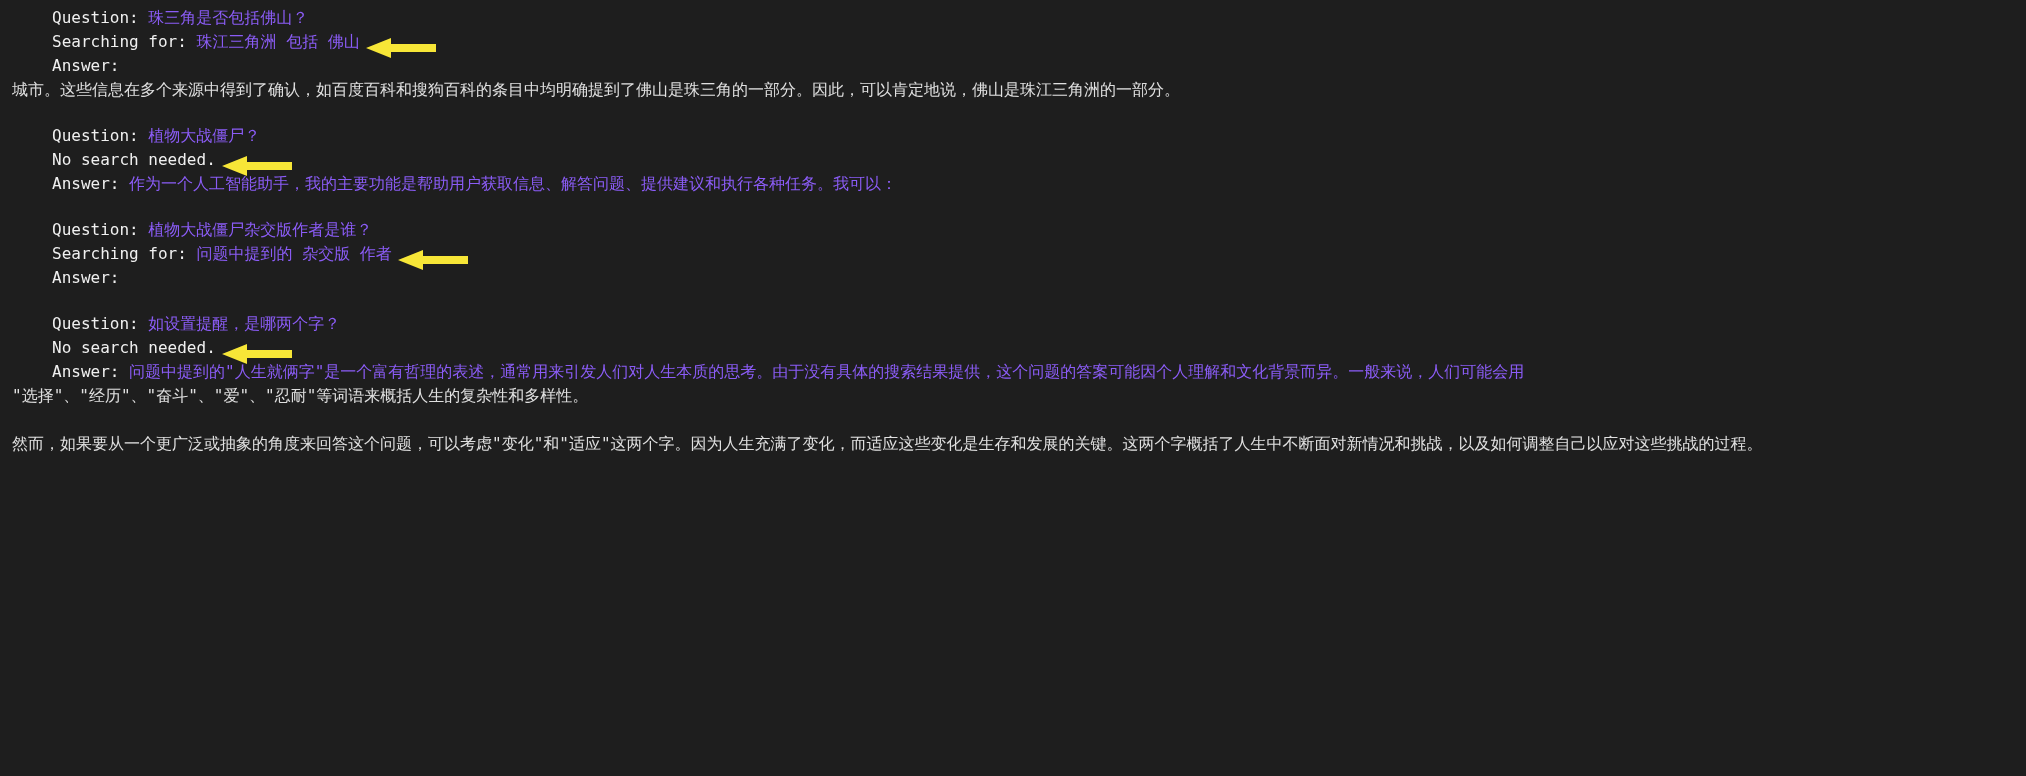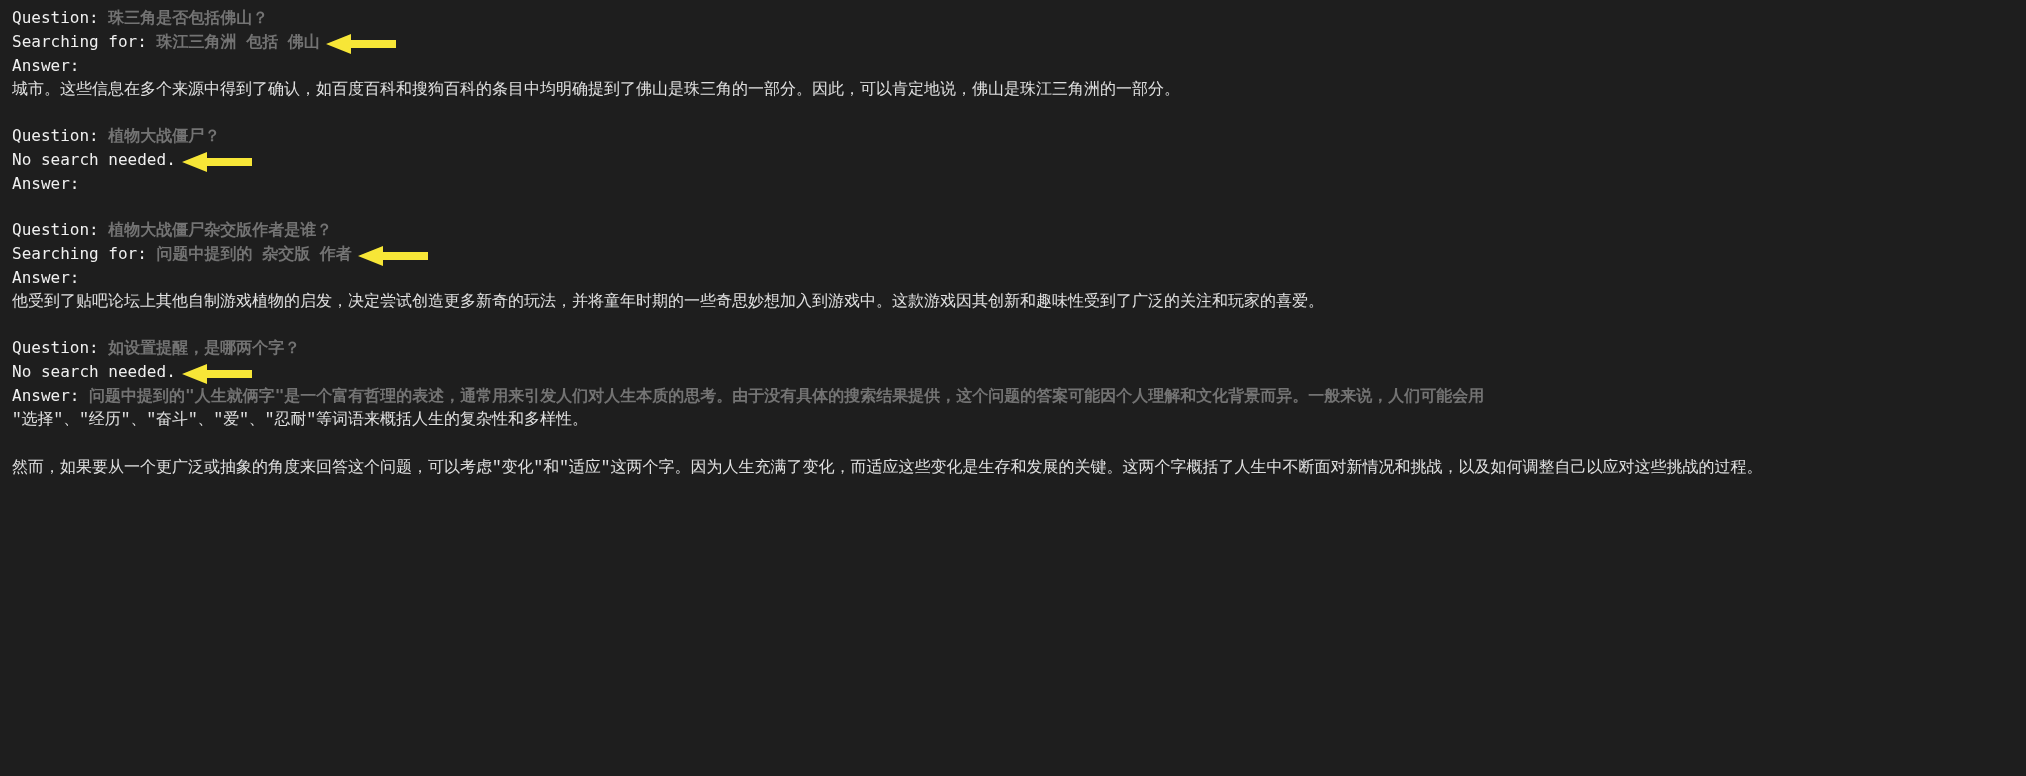--- a/index.html
+++ b/index.html
@@ -16,35 +16,34 @@
   .page {
     padding: 6px 12px 20px 12px;
     white-space: normal;
   }
   .block {
     margin-bottom: 22px;
   }
   .row {
     display: flex;
     flex-direction: row;
-    align-items: flex-start;
+    align-items: flex-end;
+    margin-left: 40px;
   }
   .label {
     color: #f0f0f0;
     white-space: pre;
   }
   .val {
-    color: #737373;
+    color: #8b5cf6;
     white-space: pre-wrap;
-    font-weight: bold;
   }
   .answer-body {
     color: #e0e0e0;
     white-space: pre-wrap;
-    font-family: Liberation Mono, monospace;
   }
   .arrow {
     position: relative;
     display: inline-block;
     margin-left: 6px;
     top: 4px;
   }
   .arrow svg { display: block; }
 </style>
 </head>
@@ -78,40 +77,40 @@
       <div class="row">
         <span class="label">No search needed.</span>
         <span class="arrow">
           <svg width="70" height="20" viewBox="0 0 70 20">
             <polygon points="0,10 25,0 25,6 70,6 70,14 25,14 25,20" fill="#f7e637"></polygon>
           </svg>
         </span>
       </div>
       <div class="row">
         <span class="label">Answer: </span>
+        <span class="val">作为一个人工智能助手，我的主要功能是帮助用户获取信息、解答问题、提供建议和执行各种任务。我可以：</span>
       </div>
     </div>
     <div class="block">
       <div class="row">
         <span class="label">Question: </span>
         <span class="val">植物大战僵尸杂交版作者是谁？</span>
       </div>
       <div class="row">
         <span class="label">Searching for: </span>
         <span class="val">问题中提到的 杂交版 作者</span>
         <span class="arrow">
           <svg width="70" height="20" viewBox="0 0 70 20">
             <polygon points="0,10 25,0 25,6 70,6 70,14 25,14 25,20" fill="#f7e637"></polygon>
           </svg>
         </span>
       </div>
       <div class="row">
         <span class="label">Answer: </span>
       </div>
-      <div class="answer-body">他受到了贴吧论坛上其他自制游戏植物的启发，决定尝试创造更多新奇的玩法，并将童年时期的一些奇思妙想加入到游戏中。这款游戏因其创新和趣味性受到了广泛的关注和玩家的喜爱。</div>
     </div>
     <div class="block">
       <div class="row">
         <span class="label">Question: </span>
         <span class="val">如设置提醒，是哪两个字？</span>
       </div>
       <div class="row">
         <span class="label">No search needed.</span>
         <span class="arrow">
           <svg width="70" height="20" viewBox="0 0 70 20">

